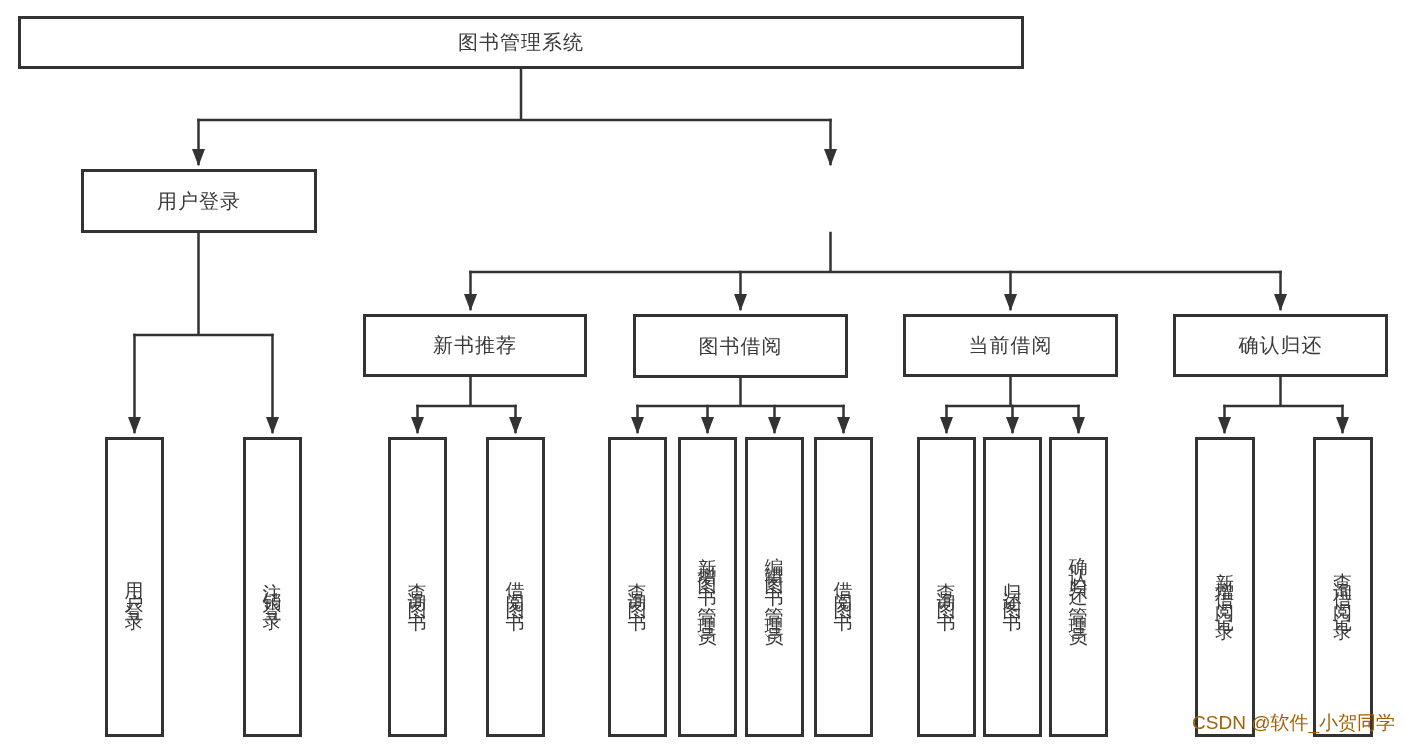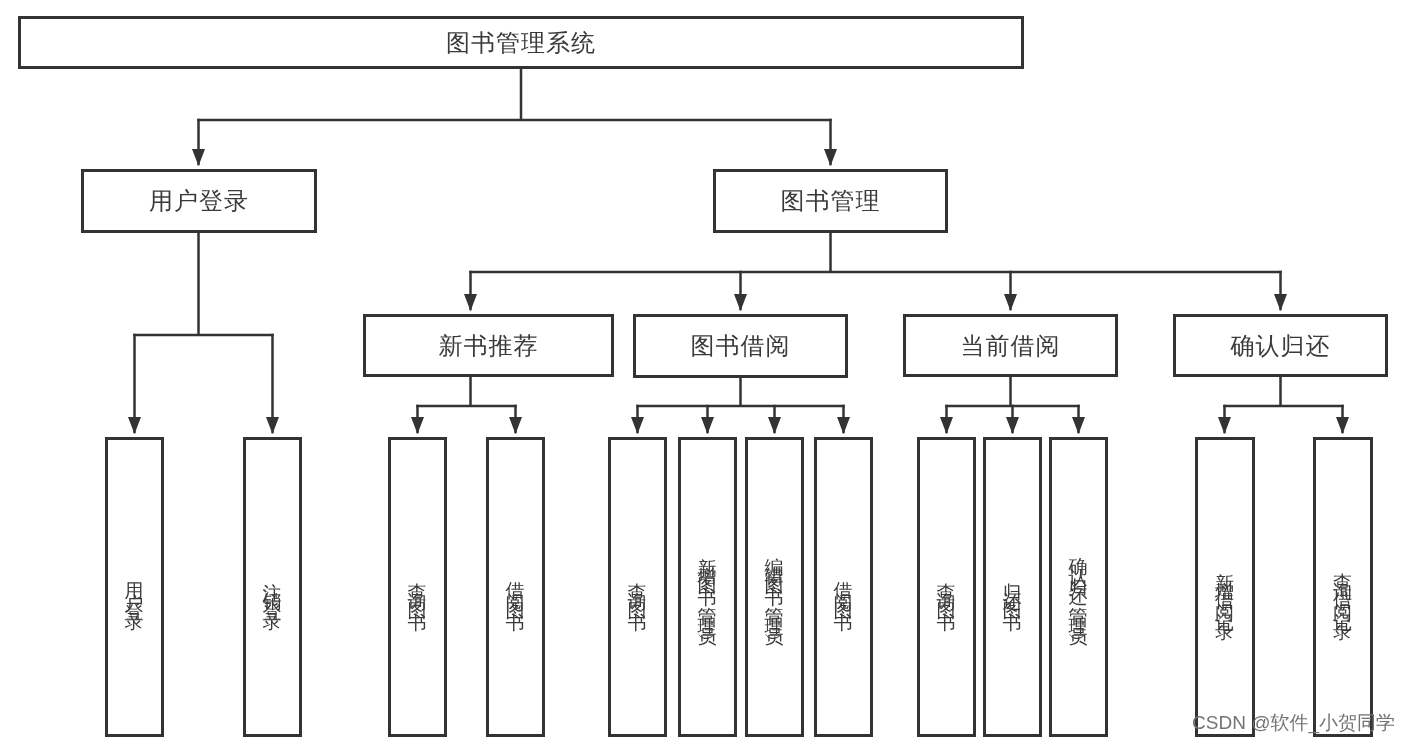--- a/index.html
+++ b/index.html
@@ -15,36 +15,36 @@
     position:absolute;
     box-sizing:border-box;
     background:#ffffff;
     border:3px solid #333333;
     color:#3a3a3a;
     display:flex;
     align-items:center;
     justify-content:center;
     z-index:2;
   }
-  .hbox{font-size:24px;letter-spacing:1px;}
+  .hbox{font-size:20px;letter-spacing:1px;}
   .vbox{font-size:19px;}
   .vbox .vtext{
     writing-mode:vertical-rl;
     text-orientation:mixed;
     letter-spacing:10px;
     line-height:1;
     white-space:nowrap;
   }
   .watermark{
     position:absolute;
     right:10px;
     top:710px;
     z-index:3;
     font-size:19px;
-    color:#737373;
+    color:#a16207;
     white-space:nowrap;
   }
 </style>
 </head>
 <body>
 
 <div class="canvas">
 
   <svg class="wires" width="1405" height="747" viewBox="0 0 1405 747">
     <defs>
@@ -87,25 +87,22 @@
     </g>
   </svg>
 
   <div class="node hbox" style="left:18px;top:16px;width:1006px;height:53px;">
     <span>图书管理系统</span>
   </div>
 
   <div class="node hbox" style="left:81px;top:169px;width:236px;height:64px;">
     <span>用户登录</span>
   </div>
-  <div class="node hbox" style="left:713px;top:169px;width:235px;height:64px;">
-    <span>图书管理</span>
-  </div>
 
-  <div class="node hbox" style="left:363px;top:314px;width:251px;height:63px;">
+  <div class="node hbox" style="left:363px;top:314px;width:224px;height:63px;">
     <span>新书推荐</span>
   </div>
   <div class="node hbox" style="left:633px;top:314px;width:215px;height:64px;">
     <span>图书借阅</span>
   </div>
   <div class="node hbox" style="left:903px;top:314px;width:215px;height:63px;justify-content:center;">
     <span>当前借阅</span>
   </div>
   <div class="node hbox" style="left:1173px;top:314px;width:215px;height:63px;">
     <span>确认归还</span>

